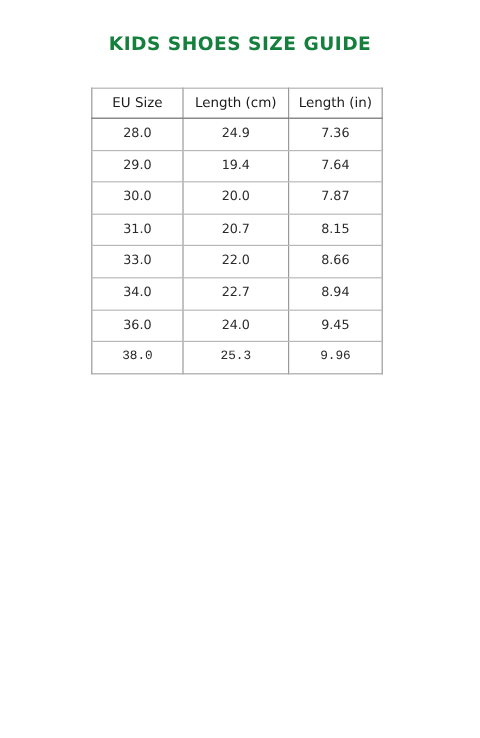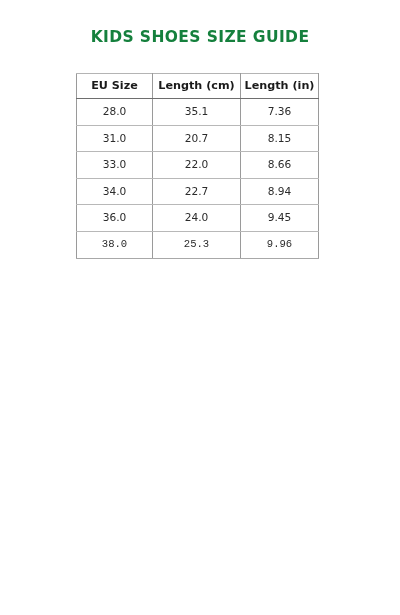--- a/index.html
+++ b/index.html
@@ -54,21 +54,21 @@
     vertical-align: middle;
     padding: 0;
     height: 25.6px;
     line-height: 25.6px;
     border-left: 1px solid #9a9a9a;
     border-right: 1px solid #9a9a9a;
     background: #ffffff;
   }
   table.size-table thead th {
     font-size: 11.2px;
-    font-weight: bold;
+    font-weight: normal;
     color: #1a1a1a;
     border-top: 1px solid #b4b4b4;
     border-bottom: 1.6px solid #6e6e6e;
     height: 24px;
     line-height: 24px;
   }
   table.size-table tbody td {
     font-size: 10.6px;
     font-weight: normal;
     color: #2b2b2b;
@@ -97,22 +97,32 @@
       <thead>
         <tr>
           <th>EU Size</th>
           <th>Length (cm)</th>
           <th>Length (in)</th>
         </tr>
       </thead>
       <tbody>
         <tr>
           <td>28.0</td>
-          <td>35.1</td>
+          <td>24.9</td>
           <td>7.36</td>
+        </tr>
+        <tr>
+          <td>29.0</td>
+          <td>19.4</td>
+          <td>7.64</td>
+        </tr>
+        <tr>
+          <td>30.0</td>
+          <td>20.0</td>
+          <td>7.87</td>
         </tr>
         <tr>
           <td>31.0</td>
           <td>20.7</td>
           <td>8.15</td>
         </tr>
         <tr>
           <td>33.0</td>
           <td>22.0</td>
           <td>8.66</td>

